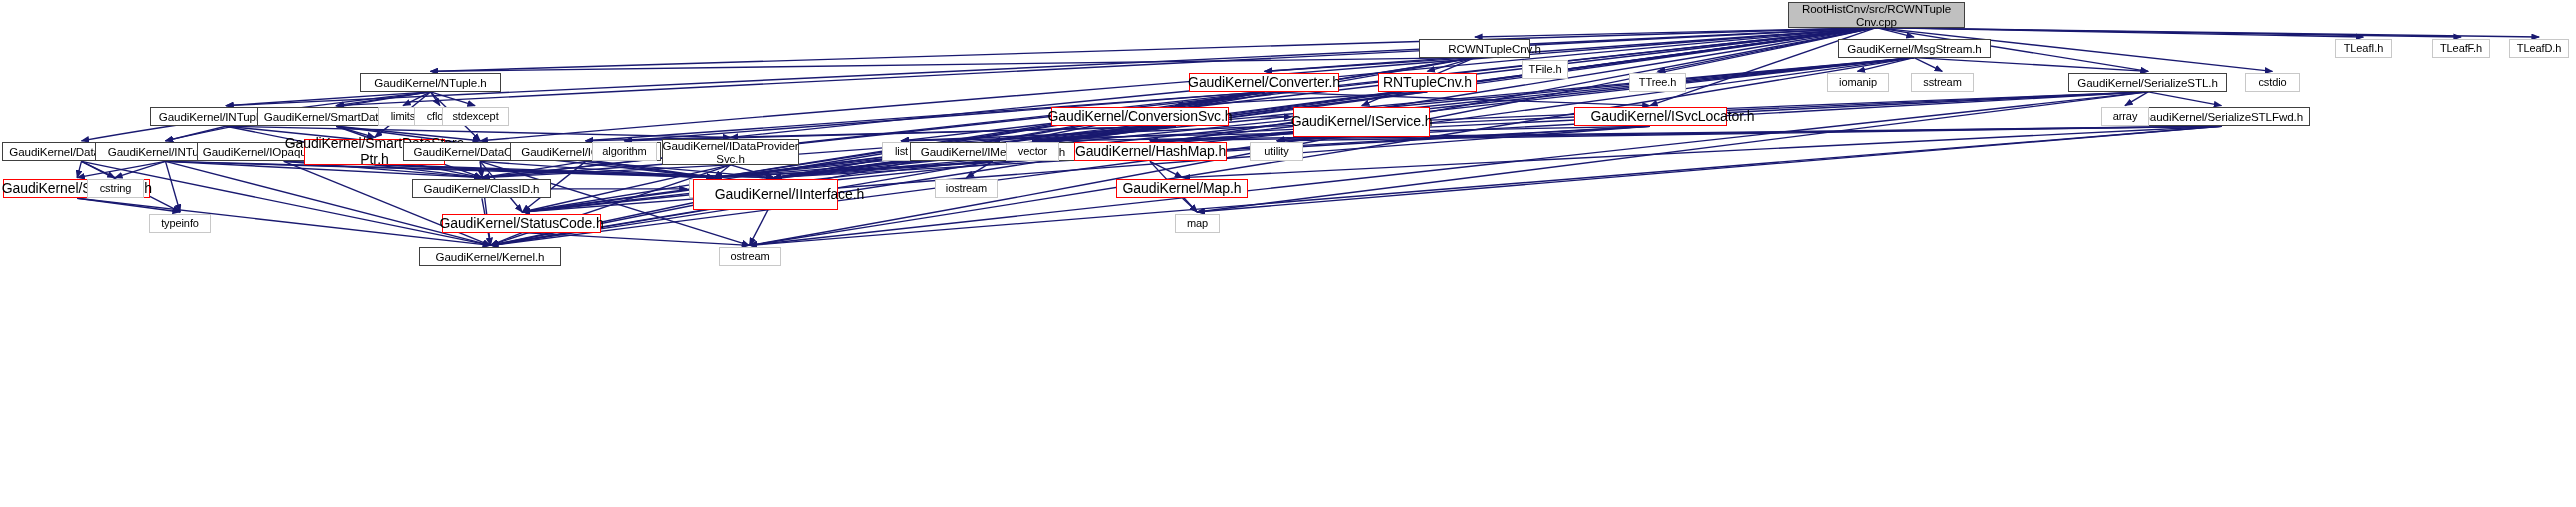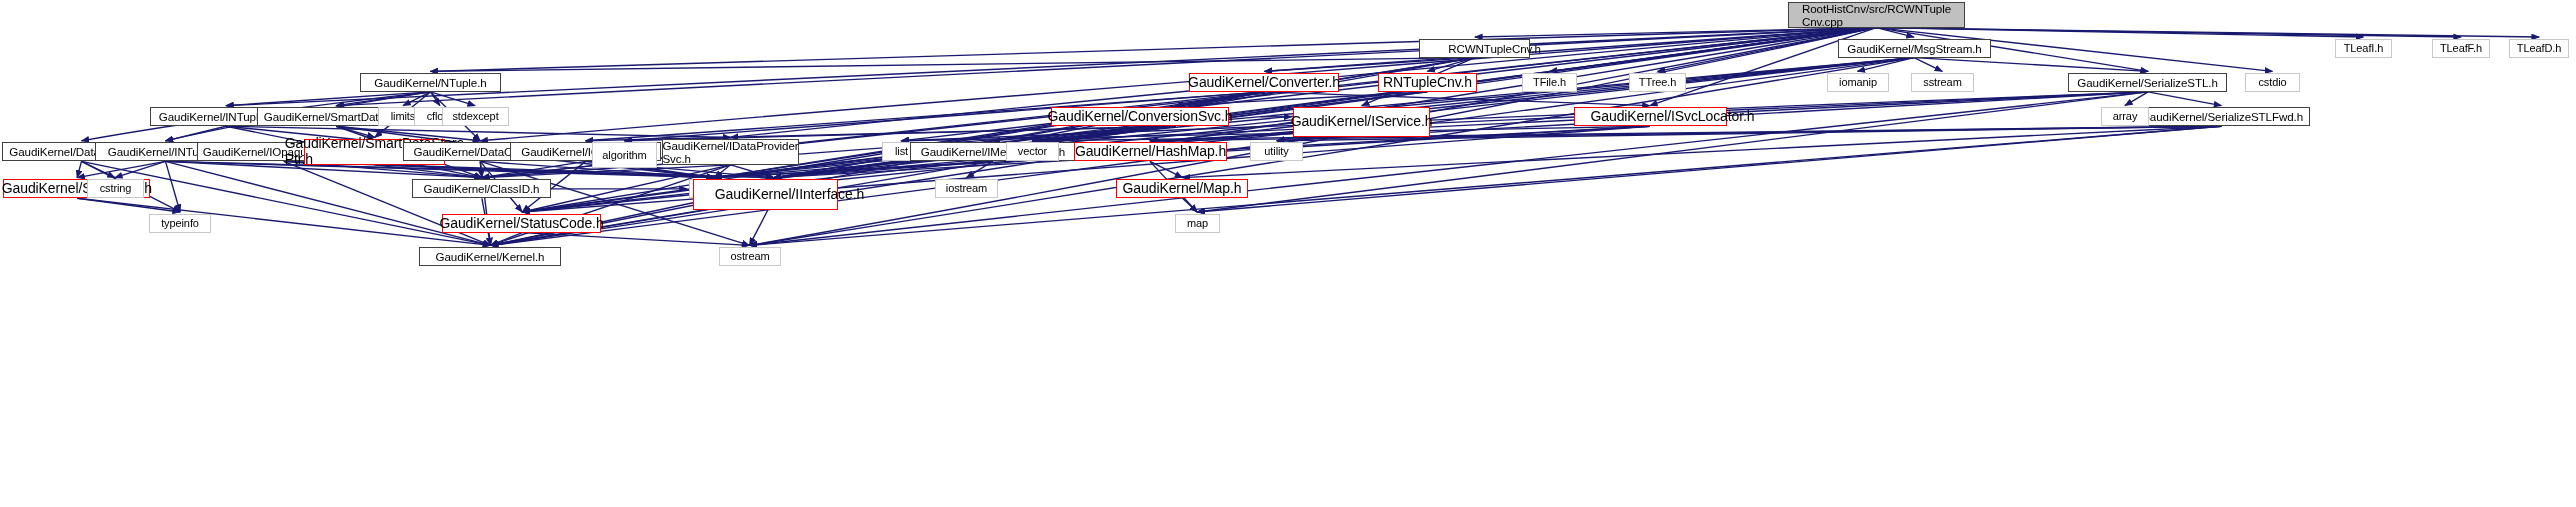--- a/index.html
+++ b/index.html
@@ -30,20 +30,21 @@
     top: 0;
     width: 2576px;
     height: 508px;
   }
   .node {
     position: absolute;
     box-sizing: border-box;
     display: flex;
     align-items: center;
     justify-content: center;
+    text-align: center;
     line-height: 1.12;
     color: #000000;
     background: #ffffff;
     white-space: pre-line;
     letter-spacing: -0.1px;
   }
   .node.sys {
     border: 0.9px solid #c8c8c8;
     font-size: 11px;
   }
@@ -228,21 +229,21 @@
       <div class="node root" style="left: 1788px; top: 1.7px; width: 177px; height: 26px;">RootHistCnv/src/RCWNTuple
 Cnv.cpp</div>
       <div class="node hdr" style="left: 1419px; top: 39px; width: 111px; height: 19px; padding-left: 40px;">RCWNTupleCnv.h</div>
       <div class="node hdr" style="left: 1838px; top: 39px; width: 153px; height: 19px;">GaudiKernel/MsgStream.h</div>
       <div class="node sys" style="left: 2335px; top: 39px; width: 57px; height: 19px;">TLeafI.h</div>
       <div class="node sys" style="left: 2432px; top: 39px; width: 58px; height: 19px;">TLeafF.h</div>
       <div class="node sys" style="left: 2509px; top: 39px; width: 60px; height: 19px;">TLeafD.h</div>
       <div class="node hdr" style="left: 360px; top: 73px; width: 141px; height: 19px;">GaudiKernel/NTuple.h</div>
       <div class="node red" style="left: 1189px; top: 73px; width: 150px; height: 19px;">GaudiKernel/Converter.h</div>
       <div class="node red" style="left: 1378px; top: 73px; width: 99px; height: 19px;">RNTupleCnv.h</div>
-      <div class="node sys" style="left: 1522px; top: 73px; width: 55px; height: 19px;">TFile.h</div>
+      <div class="node sys" style="left: 1522px; top: 60px; width: 46px; height: 19px;">TFile.h</div>
       <div class="node sys" style="left: 1629px; top: 73px; width: 57px; height: 19px;">TTree.h</div>
       <div class="node sys" style="left: 1827px; top: 73px; width: 62px; height: 19px;">iomanip</div>
       <div class="node sys" style="left: 1911px; top: 73px; width: 63px; height: 19px;">sstream</div>
       <div class="node hdr" style="left: 2068px; top: 73px; width: 159px; height: 19px;">GaudiKernel/SerializeSTL.h</div>
       <div class="node sys" style="left: 2245px; top: 73px; width: 55px; height: 19px;">cstdio</div>
       <div class="node hdr" style="left: 150px; top: 107px; width: 152px; height: 19px;">GaudiKernel/INTupleSvc.h</div>
       <div class="node hdr" style="left: 257px; top: 107px; width: 158px; height: 19px;">GaudiKernel/SmartDataPtr.h</div>
       <div class="node sys" style="left: 378px; top: 107px; width: 50px; height: 19px;">limits</div>
       <div class="node sys" style="left: 414px; top: 107px; width: 51px; height: 19px;">cfloat</div>
       <div class="node sys" style="left: 442px; top: 107px; width: 67px; height: 19px;">stdexcept</div>
@@ -250,21 +251,21 @@
       <div class="node red" style="left: 1293px; top: 107px; width: 137px; height: 30px;">GaudiKernel/IService.h</div>
       <div class="node red" style="left: 1574px; top: 107px; width: 153px; height: 19px; padding-left: 44px;">GaudiKernel/ISvcLocator.h</div>
       <div class="node hdr" style="left: 2134px; top: 107px; width: 176px; height: 19px;">GaudiKernel/SerializeSTLFwd.h</div>
       <div class="node hdr" style="left: 1.7px; top: 142px; width: 159px; height: 19px;">GaudiKernel/DataTypeInfo.h</div>
       <div class="node hdr" style="left: 95px; top: 142px; width: 141px; height: 19px;">GaudiKernel/INTuple.h</div>
       <div class="node hdr" style="left: 197px; top: 142px; width: 173px; height: 19px;">GaudiKernel/IOpaqueAddress.h</div>
       <div class="node red" style="left: 304px; top: 139px; width: 141px; height: 26px;">GaudiKernel/SmartDataStore
 Ptr.h</div>
       <div class="node hdr" style="left: 403px; top: 142px; width: 154px; height: 19px;">GaudiKernel/DataObject.h</div>
       <div class="node hdr" style="left: 510px; top: 142px; width: 151px; height: 19px;">GaudiKernel/IConverter.h</div>
-      <div class="node sys" style="left: 592px; top: 142px; width: 65px; height: 26px;">algorithm</div>
+      <div class="node sys" style="left: 592px; top: 142px; width: 65px; height: 19px;">algorithm</div>
       <div class="node hdr" style="left: 662px; top: 139px; width: 137px; height: 26px;">GaudiKernel/IDataProvider
 Svc.h</div>
       <div class="node sys" style="left: 882px; top: 142px; width: 39px; height: 19px;">list</div>
       <div class="node hdr" style="left: 910px; top: 142px; width: 166px; height: 19px;">GaudiKernel/IMessageSvc.h</div>
       <div class="node sys" style="left: 1006px; top: 142px; width: 53px; height: 19px;">vector</div>
       <div class="node red" style="left: 1074px; top: 142px; width: 153px; height: 19px;">GaudiKernel/HashMap.h</div>
       <div class="node sys" style="left: 1250px; top: 142px; width: 53px; height: 19px;">utility</div>
       <div class="node red" style="left: 3.4px; top: 179px; width: 147px; height: 19px;">GaudiKernel/SmartRef.h</div>
       <div class="node sys" style="left: 87px; top: 179px; width: 57px; height: 19px;">cstring</div>
       <div class="node hdr" style="left: 412px; top: 179px; width: 139px; height: 19px;">GaudiKernel/ClassID.h</div>

